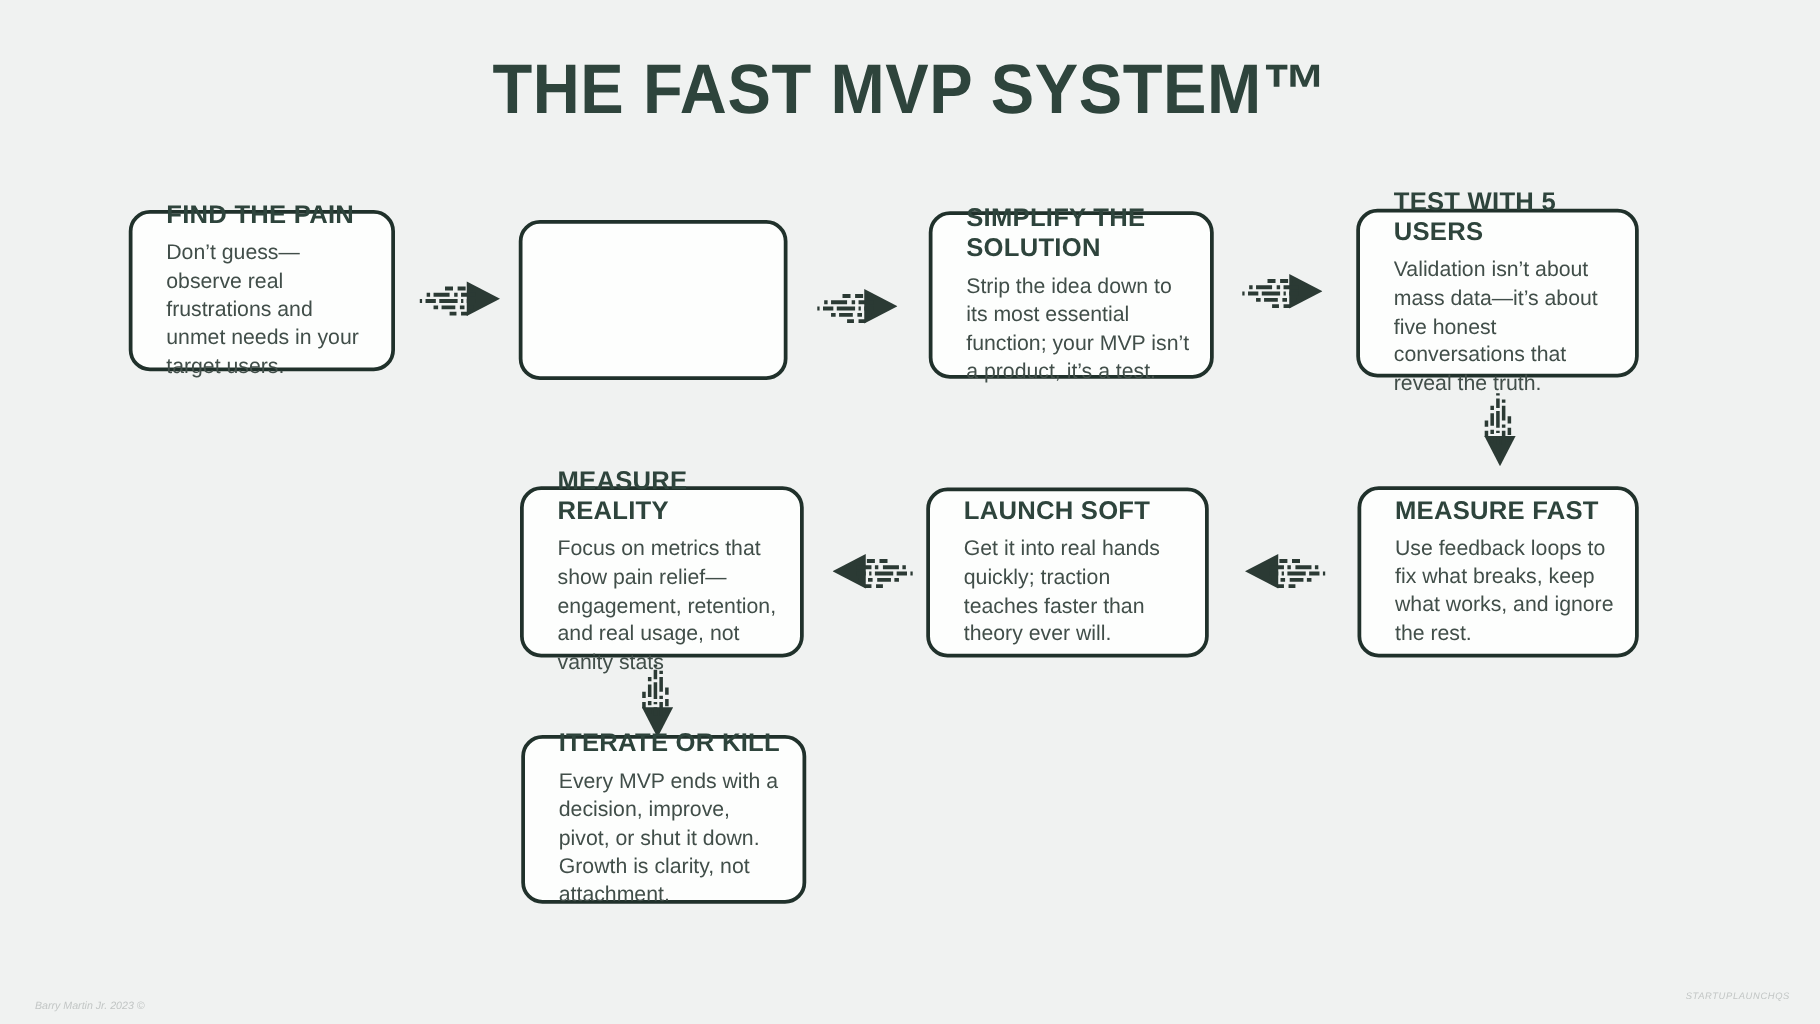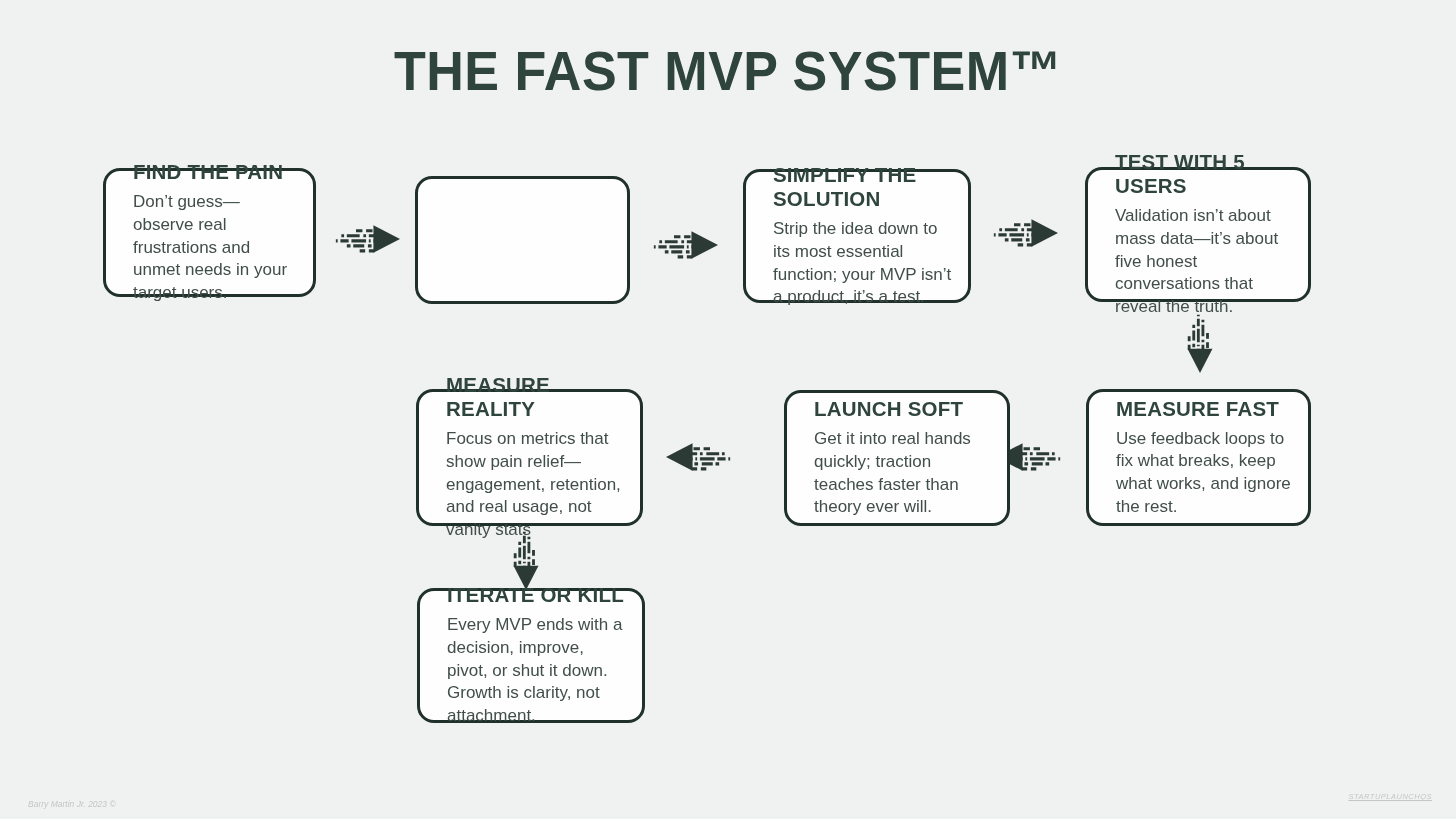--- a/index.html
+++ b/index.html
@@ -31,21 +31,21 @@
   .box-desc{
     margin:0;font-size:17px;line-height:1.33;
     color:var(--body-text,#414e49);
   }
   
   .p0{left:103px;top:168px;width:213px;height:129px;}
   .p1{left:415px;top:176px;width:215px;height:128px;}
   .p2{left:743px;top:169px;width:228px;height:134px;}
   .p3{left:1085px;top:167px;width:226px;height:135px;}
   .p4{left:1086px;top:389px;width:225px;height:137px;}
-  .p5{left:784px;top:390px;width:226px;height:136px;}
+  .p5{left:741px;top:390px;width:226px;height:136px;}
   .p6{left:416px;top:389px;width:227px;height:137px;}
   .p7{left:417px;top:588px;width:228px;height:135px;}
   
   .arrow{position:absolute;color:var(--arrow,#2b3a34);}
   .arrow svg{display:block;width:100%;height:100%;}
   .arrow.left svg{transform:scaleX(-1);}
   .a1{left:334px;top:220px;width:66px;height:38px;}
   .a2{left:652px;top:226px;width:66px;height:38px;}
   .a3{left:992px;top:214px;width:66px;height:38px;}
   .a4{left:1170px;top:324px;width:60px;height:38px;transform:rotate(90deg);}
@@ -55,21 +55,20 @@
   
   .footer-left{
     position:absolute;left:28px;top:799px;
     font-size:8.5px;font-style:italic;
     color:var(--footer-text,#c2c6c5);
   }
   .footer-right{
     position:absolute;right:24px;top:792px;
     font-size:7.5px;font-style:italic;letter-spacing:.5px;
     color:var(--footer-text,#c2c6c5);
-    text-decoration:underline;
   }
 </style>
 </head>
 <body>
 
 <svg width="0" height="0" style="position:absolute" aria-hidden="true">
   <defs>
     <symbol id="speed-arrow" viewBox="0 0 72 40">
       <polygon points="43,5 72,20 43,35" fill="currentColor"></polygon>
       <g stroke="currentColor" stroke-width="3.4" fill="none">

